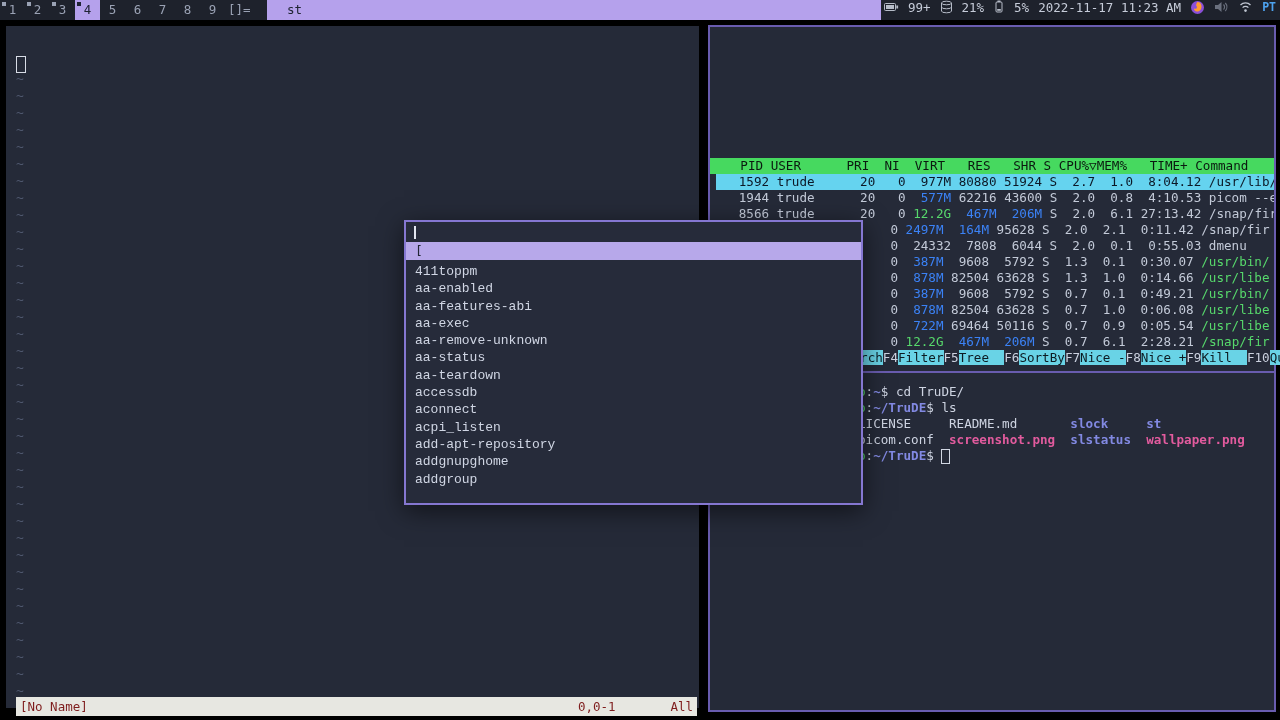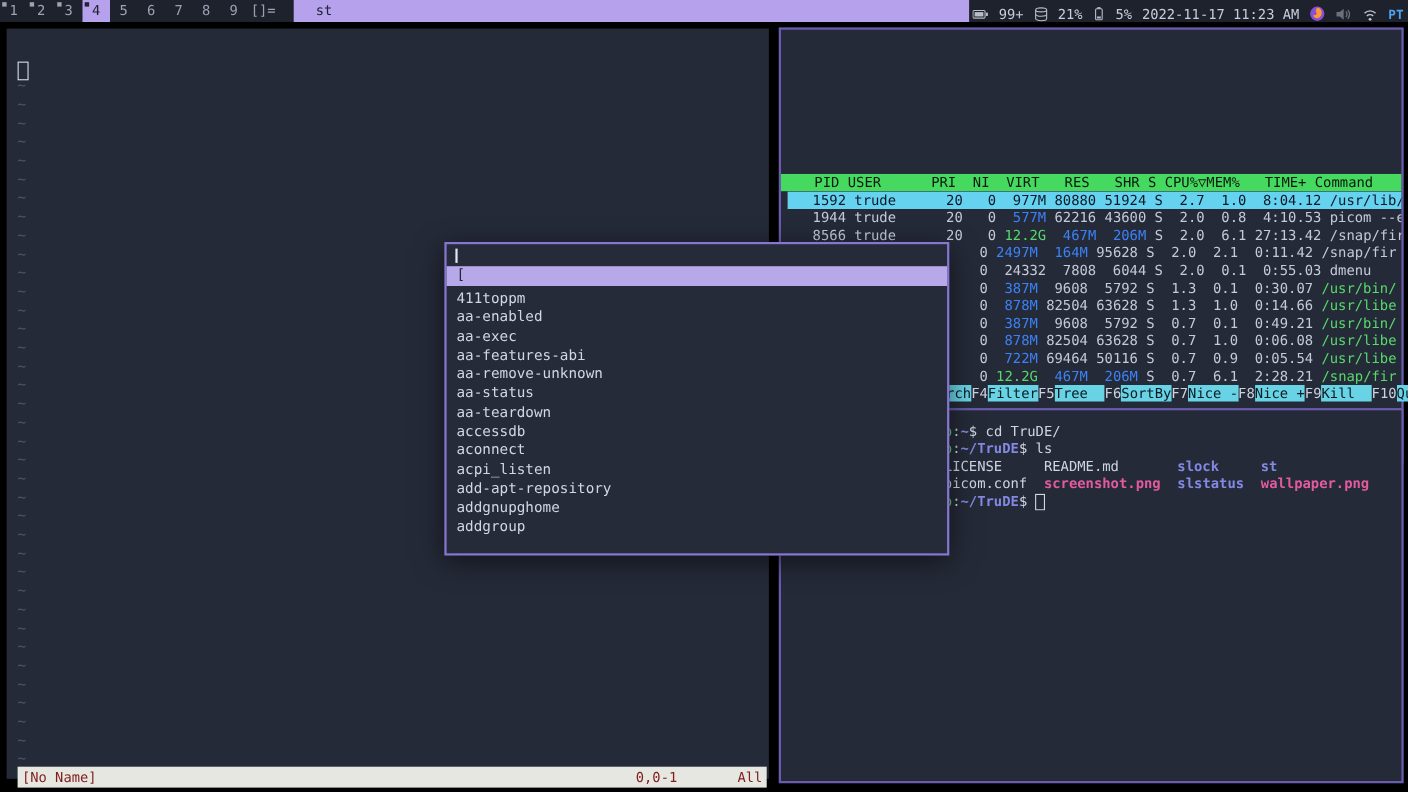--- a/index.html
+++ b/index.html
@@ -8,21 +8,21 @@
   
   #topbar{position:absolute;left:0;top:0;width:1280px;height:20px;background:#1e222c;
           color:#9aa2b4;font-size:12.5px;}
   .tag{position:absolute;top:0;width:25px;height:20px;text-align:center;line-height:20px;}
   .tag.sel{background:#b5a1ec;color:#202434;}
   .tagind{position:absolute;left:2px;top:2px;width:4px;height:4px;background:#9aa2b4;}
   .tag.sel .tagind{background:#202434;}
   #layoutsym{position:absolute;left:228px;top:0;height:20px;line-height:20px;}
   #wintitle{position:absolute;left:267px;top:0;width:614px;height:20px;line-height:20px;
             background:#b5a1ec;color:#202434;padding-left:20px;box-sizing:border-box;}
-  #status{position:absolute;right:2px;top:0;height:20px;display:flex;align-items:flex-end;
+  #status{position:absolute;right:2px;top:0;height:20px;display:flex;align-items:flex-start;
           gap:9px;color:#c6ccd9;}
   .sticon{display:inline-block;vertical-align:middle;}
   #kbd-layout{color:#4da3f0;font-weight:700;font-size:11.5px;padding-right:2px;}
   
   .term{position:absolute;background:#252a38;box-sizing:border-box;}
   .bordered{border:2px solid #695caf;}
   .line{white-space:pre;overflow:hidden;}
   
   #vimwin{left:6px;top:26px;width:693px;height:682px;color:#4f586e;}
   #vim-tildes{position:absolute;left:10px;top:44px;margin:0;font-size:13px;line-height:17px;
@@ -55,21 +55,21 @@
   .curh{display:inline-block;width:7px;height:13px;border:1px solid #d2d8e4;vertical-align:-2px;}
   
   #launcher{position:absolute;left:404px;top:220px;width:459px;height:285px;background:#262b3a;
             border:2px solid #8577d1;box-sizing:border-box;font-size:13px;color:#d0d6e4;
             box-shadow:0 6px 24px rgba(0,0,0,0.55);}
   #l-input{position:absolute;left:0;top:0;width:100%;height:19px;}
   #l-caret{position:absolute;left:8px;top:4px;width:2px;height:13px;background:#e2e6f0;}
   #l-selected{position:absolute;left:0;top:20px;width:100%;height:18px;line-height:18px;
               background:#b7a8ea;color:#222637;padding-left:9px;box-sizing:border-box;}
   #l-items{position:absolute;left:0;top:41px;width:100%;}
-  .pitem{height:17.3px;line-height:17.3px;padding-left:9px;white-space:pre;}
+  .pitem{height:17.3px;line-height:17.3px;padding-left:9px;white-space:pre;font-family:Liberation Mono, monospace;}
 </style>
 </head>
 <body>
 
 <div id="screen">
 
   <div id="topbar">
     <div class="tag" style="left:0"><span class="tagind"></span><span>1</span></div>
     <div class="tag" style="left:25px"><span class="tagind"></span><span>2</span></div>
     <div class="tag" style="left:50px"><span class="tagind"></span><span>3</span></div>
@@ -205,22 +205,22 @@
   </div>
 
   <div id="launcher">
     <div id="l-input">
         <span id="l-caret"></span>
       </div>
     <div id="l-selected">[</div>
     <div id="l-items">
         <div class="pitem">411toppm</div>
         <div class="pitem">aa-enabled</div>
+        <div class="pitem">aa-features-abi</div>
         <div class="pitem">aa-exec</div>
-        <div class="pitem">aa-features-abi</div>
         <div class="pitem">aa-remove-unknown</div>
         <div class="pitem">aa-status</div>
         <div class="pitem">aa-teardown</div>
         <div class="pitem">accessdb</div>
         <div class="pitem">aconnect</div>
         <div class="pitem">acpi_listen</div>
         <div class="pitem">add-apt-repository</div>
         <div class="pitem">addgnupghome</div>
         <div class="pitem">addgroup</div>
       </div>

